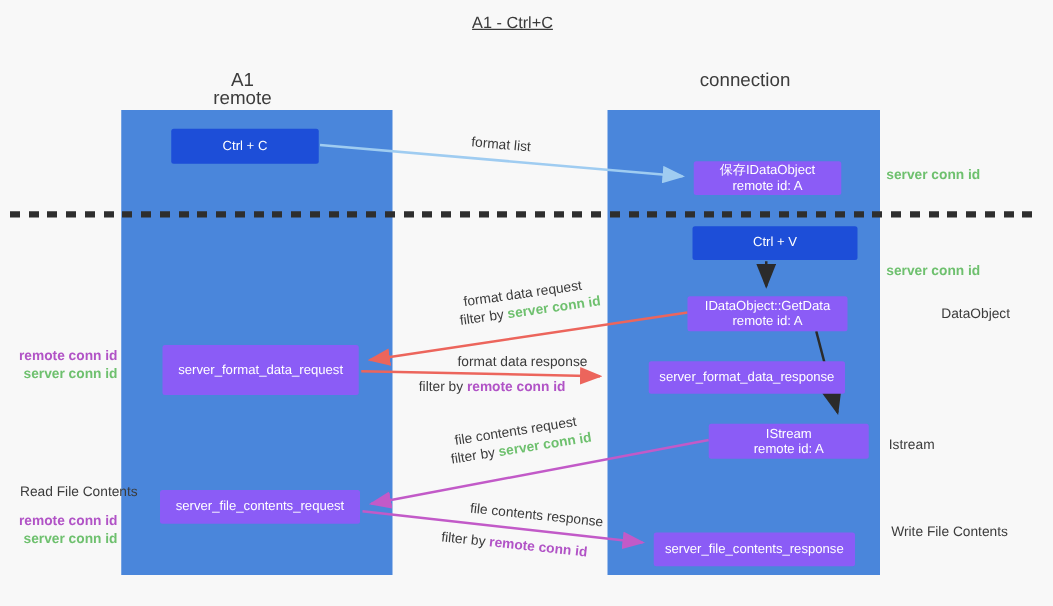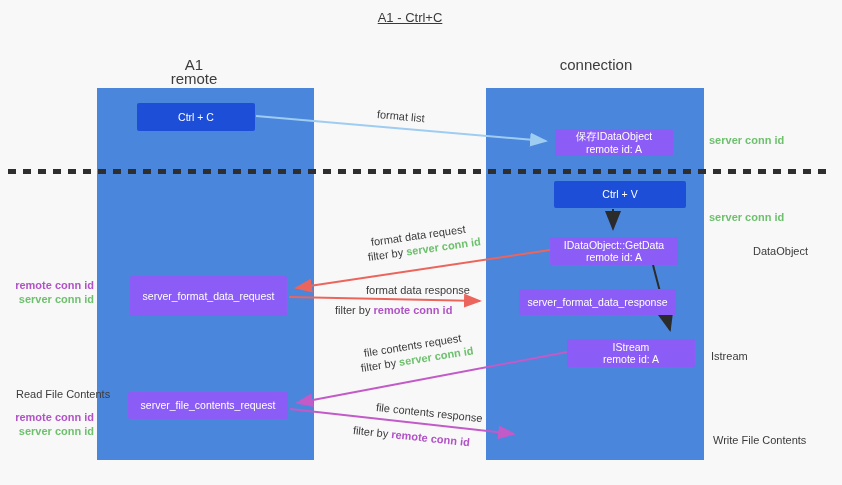--- a/index.html
+++ b/index.html
@@ -37,21 +37,21 @@
   .lbl{font-size:11px;line-height:13px;white-space:nowrap;}
   .grn{color:#6ec06e;font-weight:bold;}
   .pur{color:#b153c6;font-weight:bold;}
   .dark{color:#3b3b3b;}
   .rightalign{width:94px;text-align:right;}
 
   #r-conn-1{left:709px;top:134px;}
   #r-conn-2{left:709px;top:211px;}
   #r-dataobject{left:753px;top:245px;}
   #r-istream{left:711px;top:350px;}
-  #r-write{left:713px;top:434px;}
+  #r-write{left:713px;top:420px;}
   #l-conn-fmt{left:0;top:278px;line-height:14px;}
   #l-read{left:16px;top:388px;}
   #l-conn-file{left:0;top:410px;line-height:14px;}
 
   .rot{transform-origin:left center;}
   #lbl-format-list{left:377px;top:108px;transform:rotate(5deg);}
   #lbl-fmt-req-1{left:371px;top:236px;transform:rotate(-8deg);}
   #lbl-fmt-req-2{left:368px;top:251px;transform:rotate(-8deg);}
   #lbl-fmt-resp-1{left:366px;top:284px;}
   #lbl-fmt-resp-2{left:335px;top:304px;}
@@ -128,20 +128,23 @@
   <div class="abs box orange" id="box-fmt-resp">
     <div>server_format_data_response</div>
   </div>
   <div class="abs box orange" id="box-istream">
     <div>IStream</div>
     <div>remote id: A</div>
   </div>
   <div class="abs box orange" id="box-file-req">
     <div>server_file_contents_request</div>
   </div>
+  <div class="abs box orange" id="box-file-resp">
+    <div>server_file_contents_response</div>
+  </div>
 
   <div class="abs lbl rot dark" id="lbl-format-list">format list</div>
 
   <div class="abs lbl rot dark" id="lbl-fmt-req-1">format data request</div>
   <div class="abs lbl rot" id="lbl-fmt-req-2"><span class="dark">filter by </span><span class="grn">server conn id</span></div>
 
   <div class="abs lbl dark" id="lbl-fmt-resp-1">format data response</div>
   <div class="abs lbl" id="lbl-fmt-resp-2"><span class="dark">filter by </span><span class="pur">remote conn id</span></div>
 
   <div class="abs lbl rot dark" id="lbl-file-req-1">file contents request</div>

